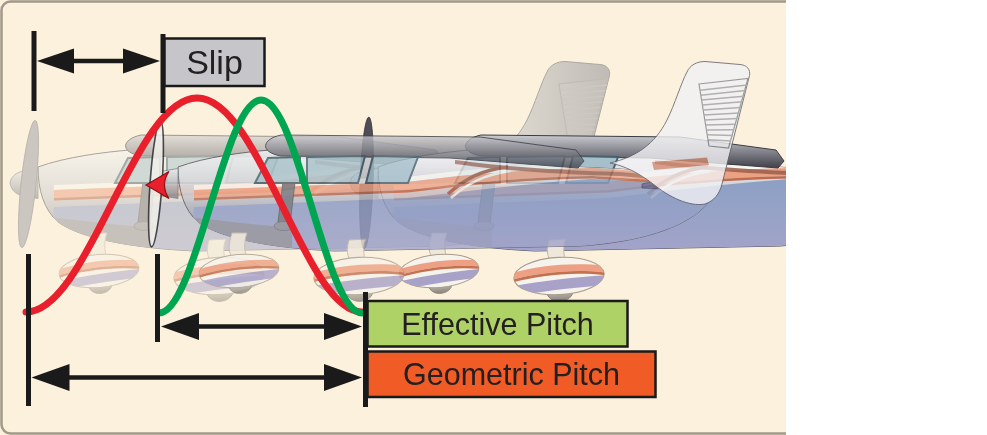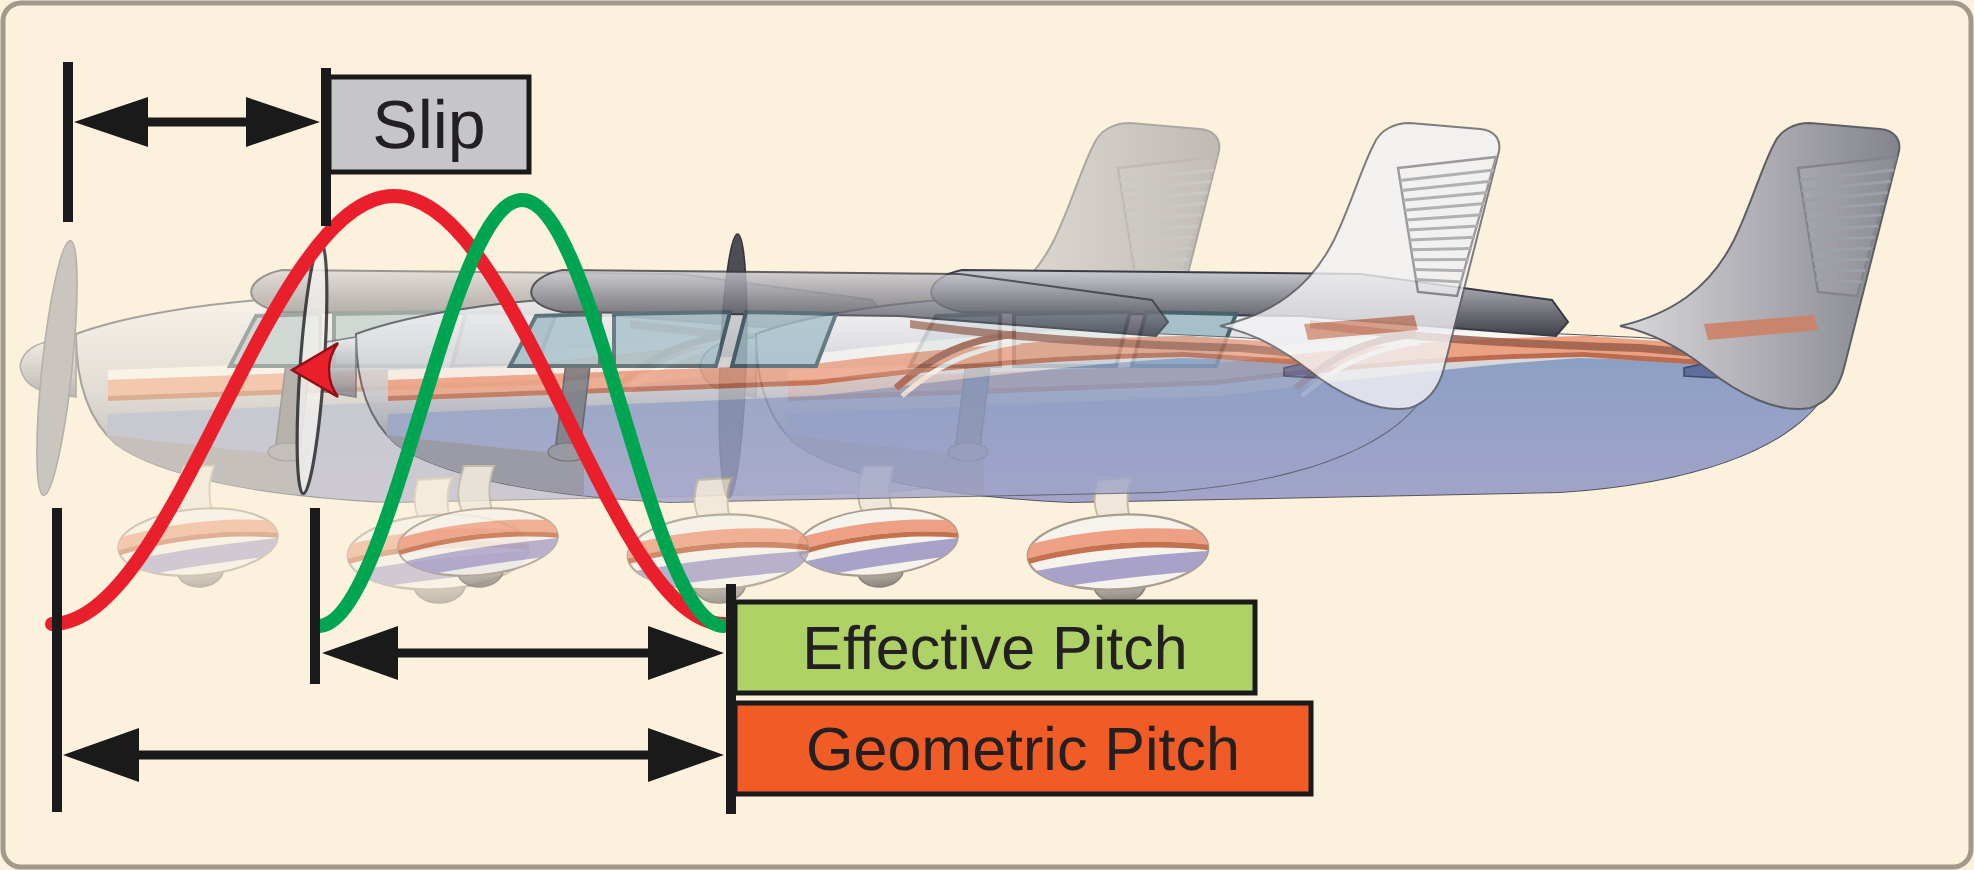--- a/index.html
+++ b/index.html
@@ -1,16 +1,16 @@
 <!DOCTYPE html>
 <html><head>
 <meta charset="utf-8">
 <style>
   html,body{margin:0;padding:0;background:#ffffff;}
-  .stage{width:987px;height:435px;position:relative;overflow:hidden;}
+  .stage{width:786px;height:435px;position:relative;overflow:hidden;}
   svg{display:block;}
   .lbl{font-family:"Liberation Sans","DejaVu Sans",sans-serif;font-weight:400;}
   .lbl-slip{font-size:34px;}
   .lbl-pitch{font-size:30.5px;}
   .box{stroke:#1a1a1a;stroke-width:2.5;}
   .ann-line{stroke-width:5;stroke-linecap:butt;}
   .ann-shaft{stroke-width:4.5;}
   .curve{fill:none;stroke-width:7;stroke-linecap:round;}
   .glass{fill:#A5C0CB;stroke:#47626D;stroke-width:2;}
   .strutfill{fill:#EFE8DA;stroke:#C4B8A2;stroke-width:1;}

